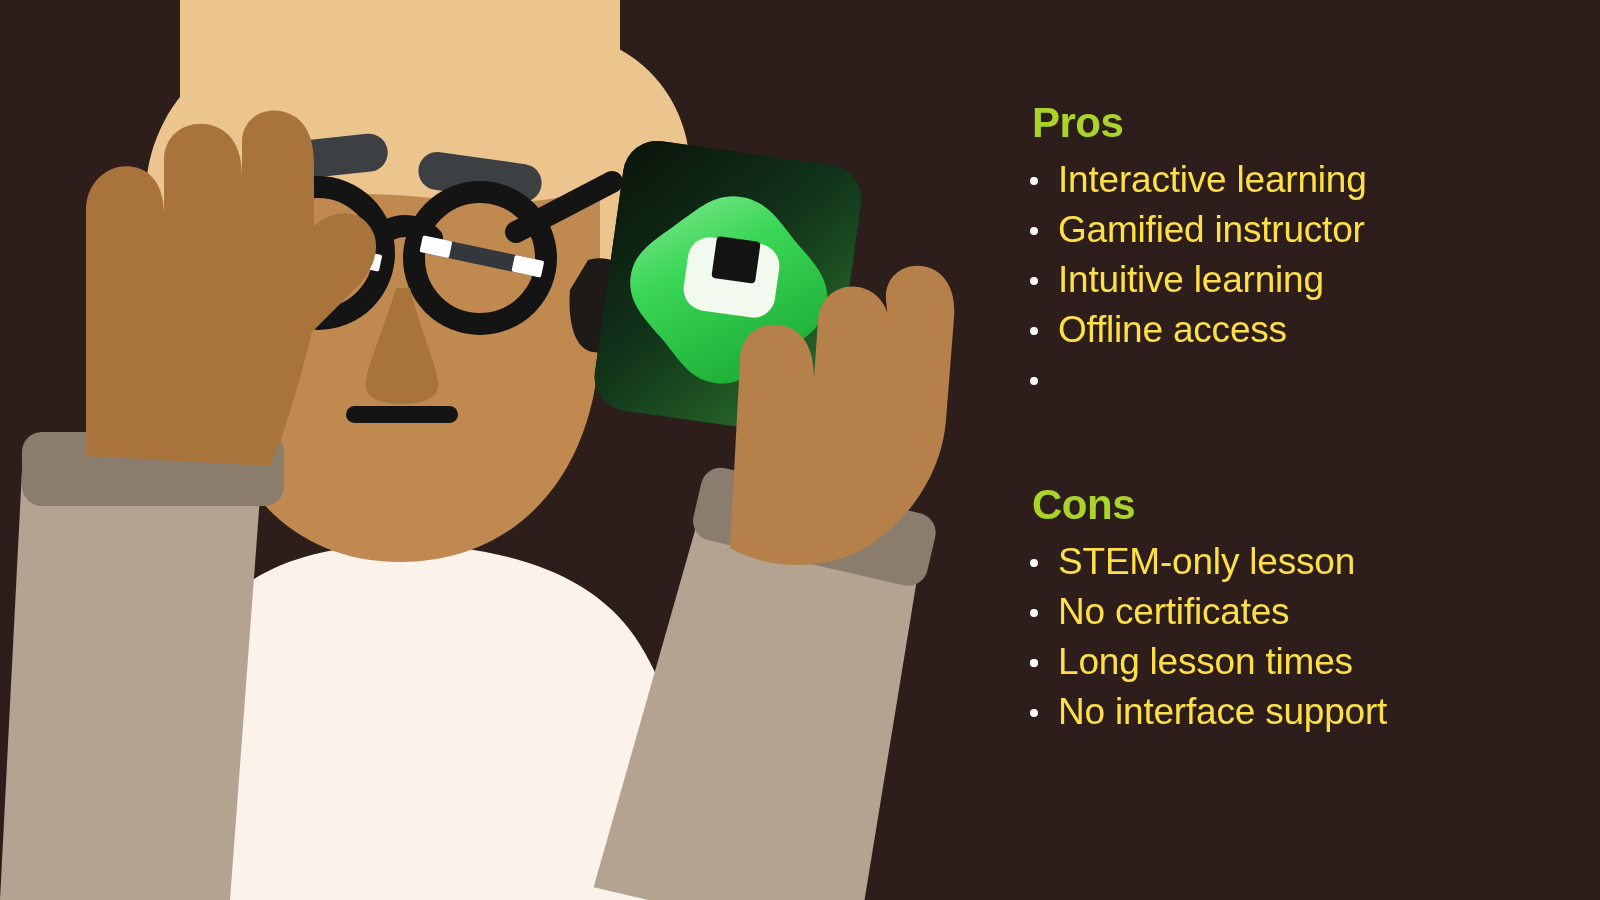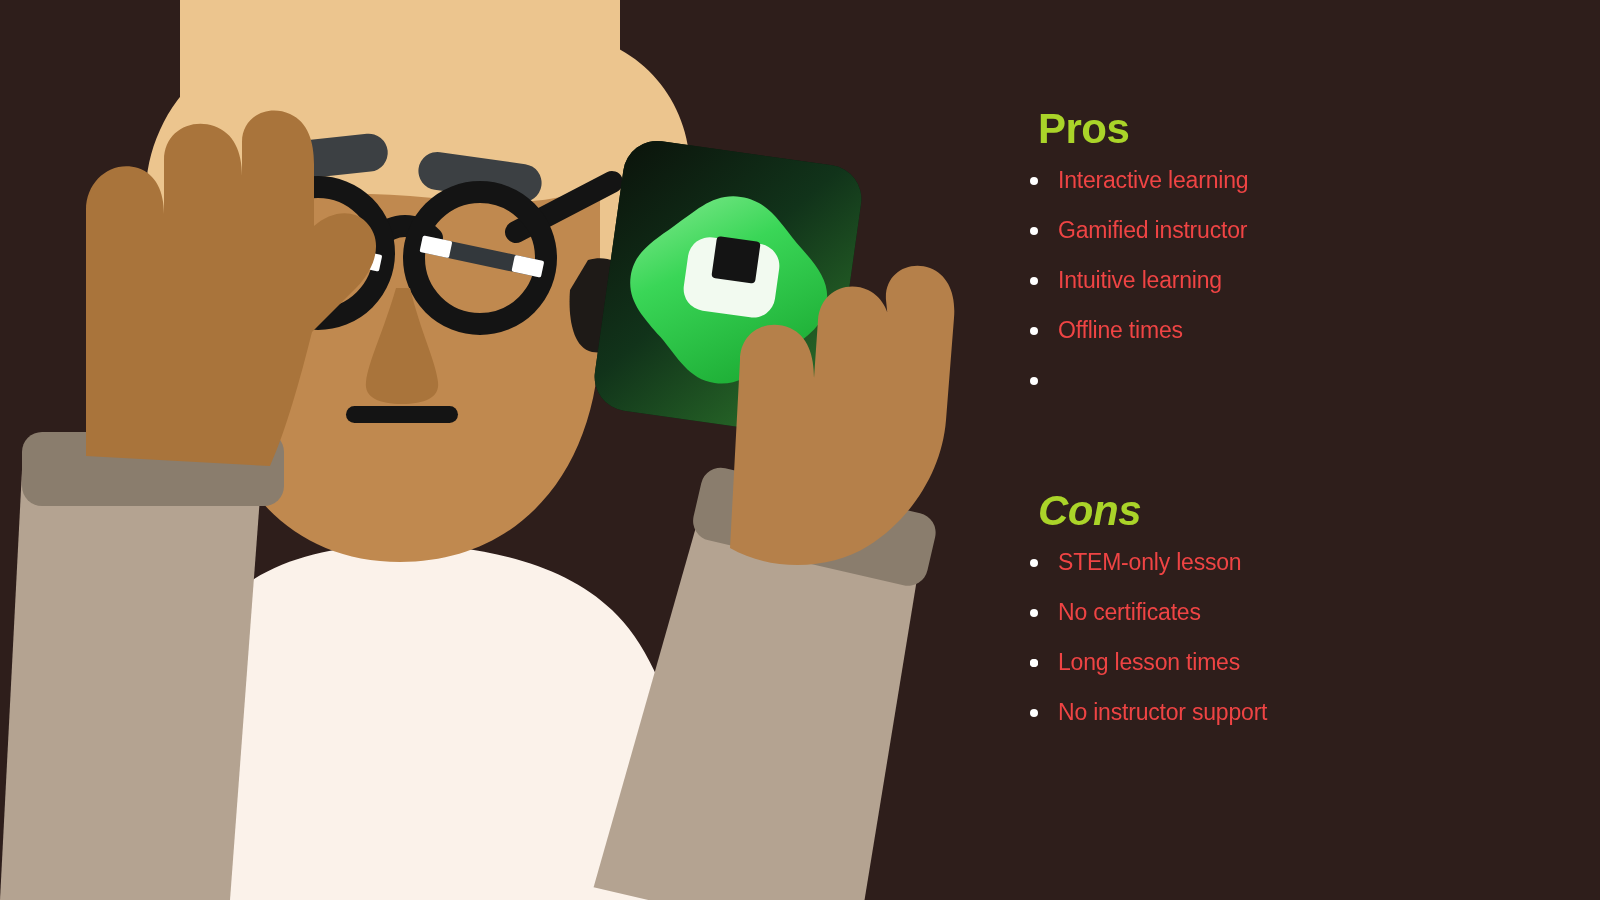--- a/index.html
+++ b/index.html
@@ -32,40 +32,40 @@
     left: 1020px;
     top: 0;
     width: 560px;
     height: 900px;
   }
   .section-heading {
     color: #aad429;
     font-size: 42px;
     font-weight: bold;
     letter-spacing: -0.5px;
-    margin: 18px;
+    margin: 12px;
     line-height: 1;
   }
   #pros-heading { position: absolute; top: 90px; left: 0; }
-  #cons-heading { position: absolute; top: 472px; left: 0; font-style: italic; }
+  #cons-heading { position: absolute; top: 472px; left: 0; }
 
   .bullet-list {
     list-style: none;
     margin: 0;
     padding: 0;
     position: absolute;
     left: 0;
   }
   #pros-list { top: 155px; }
   #cons-list { top: 537px; }
 
   .bullet-item {
     position: relative;
-    color: #ef4444;
-    font-size: 23px;
+    color: #fde047;
+    font-size: 37px;
     line-height: 50px;
     padding-left: 38px;
     white-space: nowrap;
     letter-spacing: -0.2px;
   }
   .bullet-dot {
     position: absolute;
     left: 10px;
     top: 22px;
     width: 8px;
@@ -219,21 +219,21 @@
       <li class="bullet-item">
         <span class="bullet-dot"></span>
         <span>Gamified instructor</span>
       </li>
       <li class="bullet-item">
         <span class="bullet-dot"></span>
         <span>Intuitive learning</span>
       </li>
       <li class="bullet-item">
         <span class="bullet-dot"></span>
-        <span>Offline times</span>
+        <span>Offline access</span>
       </li>
       <li class="bullet-item">
         <span class="bullet-dot"></span>
       </li>
     </ul>
 
     <h2 id="cons-heading" class="section-heading">Cons</h2>
 
     <ul id="cons-list" class="bullet-list">
       <li class="bullet-item">
@@ -246,18 +246,18 @@
       </li>
       <li class="bullet-item">
         <span class="bullet-dot"></span>
       </li>
       <li class="bullet-item">
         <span class="bullet-dot"></span>
         <span>Long lesson times</span>
       </li>
       <li class="bullet-item">
         <span class="bullet-dot"></span>
-        <span>No instructor support</span>
+        <span>No interface support</span>
       </li>
     </ul>
   </div>
 
 </div>
 
 </body></html>

